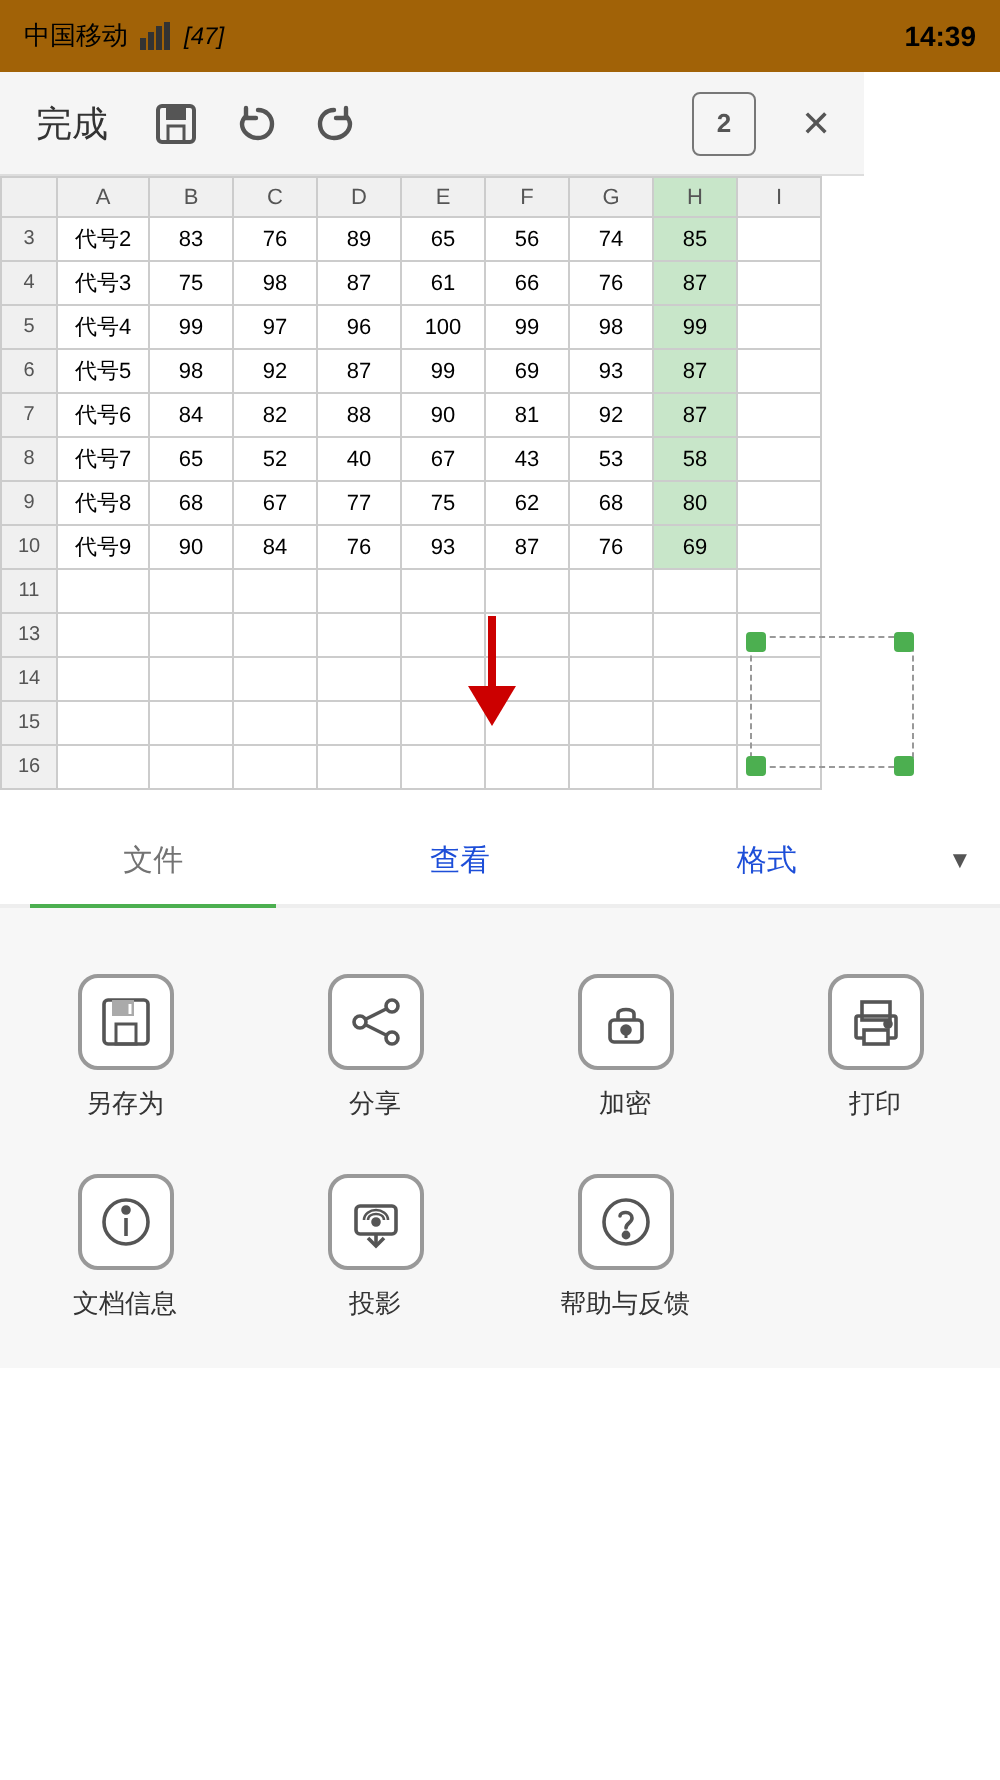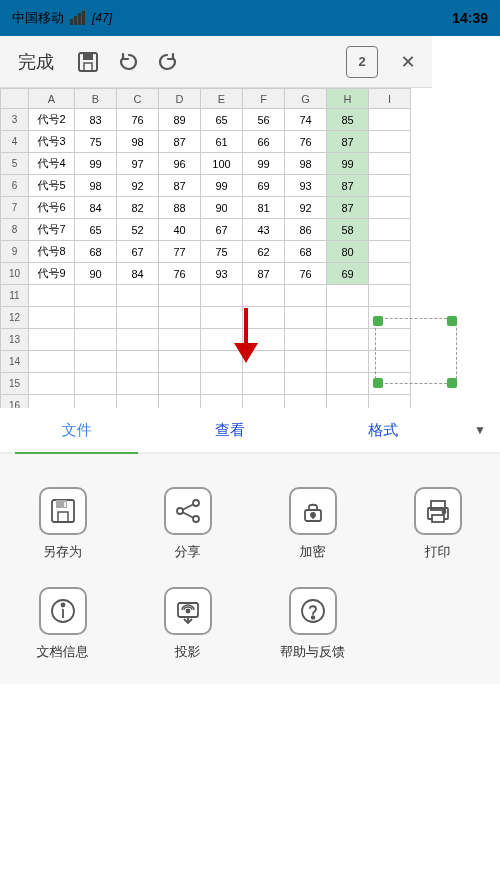--- a/index.html
+++ b/index.html
@@ -9,21 +9,21 @@
       font-family: -apple-system, "PingFang SC", "Microsoft YaHei", sans-serif;
       background: #fff;
       overflow: hidden;
       position: relative;
     }
 
     
     #status-bar {
       width: 500px;
       height: 36px;
-      background: #0369a1;
+      background: #a16207;
       display: flex;
       align-items: center;
       justify-content: space-between;
       padding: 0 12px;
       font-size: 13px;
       font-weight: 500;
     }
     .status-left { display: flex; align-items: center; gap: 6px; }
     .status-right { display: flex; align-items: flex-end; gap: 6px; }
     .status-time { font-size: 14px; font-weight: 600; }
@@ -114,21 +114,21 @@
       flex: 1;
       display: flex;
       align-items: center;
       justify-content: center;
       font-size: 15px;
       cursor: pointer;
       position: relative;
       color: #1d4ed8;
     }
     .tab-item.active {
-      color: #3b82f6;
+      color: #737373;
     }
     .tab-item.active::after {
       content: '';
       position: absolute;
       bottom: -2px;
       left: 10%;
       width: 80%;
       height: 2px;
       background: #4caf50;
     }
@@ -334,21 +334,21 @@
           <td></td>
         </tr>
         <tr>
           <td class="row-header">8</td>
           <td>代号7</td>
           <td>65</td>
           <td>52</td>
           <td>40</td>
           <td>67</td>
           <td>43</td>
-          <td>86</td>
+          <td>53</td>
           <td class="cell-selected">58</td>
           <td></td>
         </tr>
         <tr>
           <td class="row-header">9</td>
           <td>代号8</td>
           <td>68</td>
           <td>67</td>
           <td>77</td>
           <td>75</td>
@@ -375,32 +375,20 @@
           <td></td>
           <td></td>
           <td></td>
           <td></td>
           <td></td>
           <td></td>
           <td></td>
           <td></td>
         </tr>
         <tr>
-          <td class="row-header">12</td>
-          <td></td>
-          <td></td>
-          <td></td>
-          <td></td>
-          <td></td>
-          <td></td>
-          <td></td>
-          <td></td>
-          <td></td>
-        </tr>
-        <tr>
           <td class="row-header">13</td>
           <td></td>
           <td></td>
           <td></td>
           <td></td>
           <td></td>
           <td></td>
           <td></td>
           <td></td>
           <td></td>

